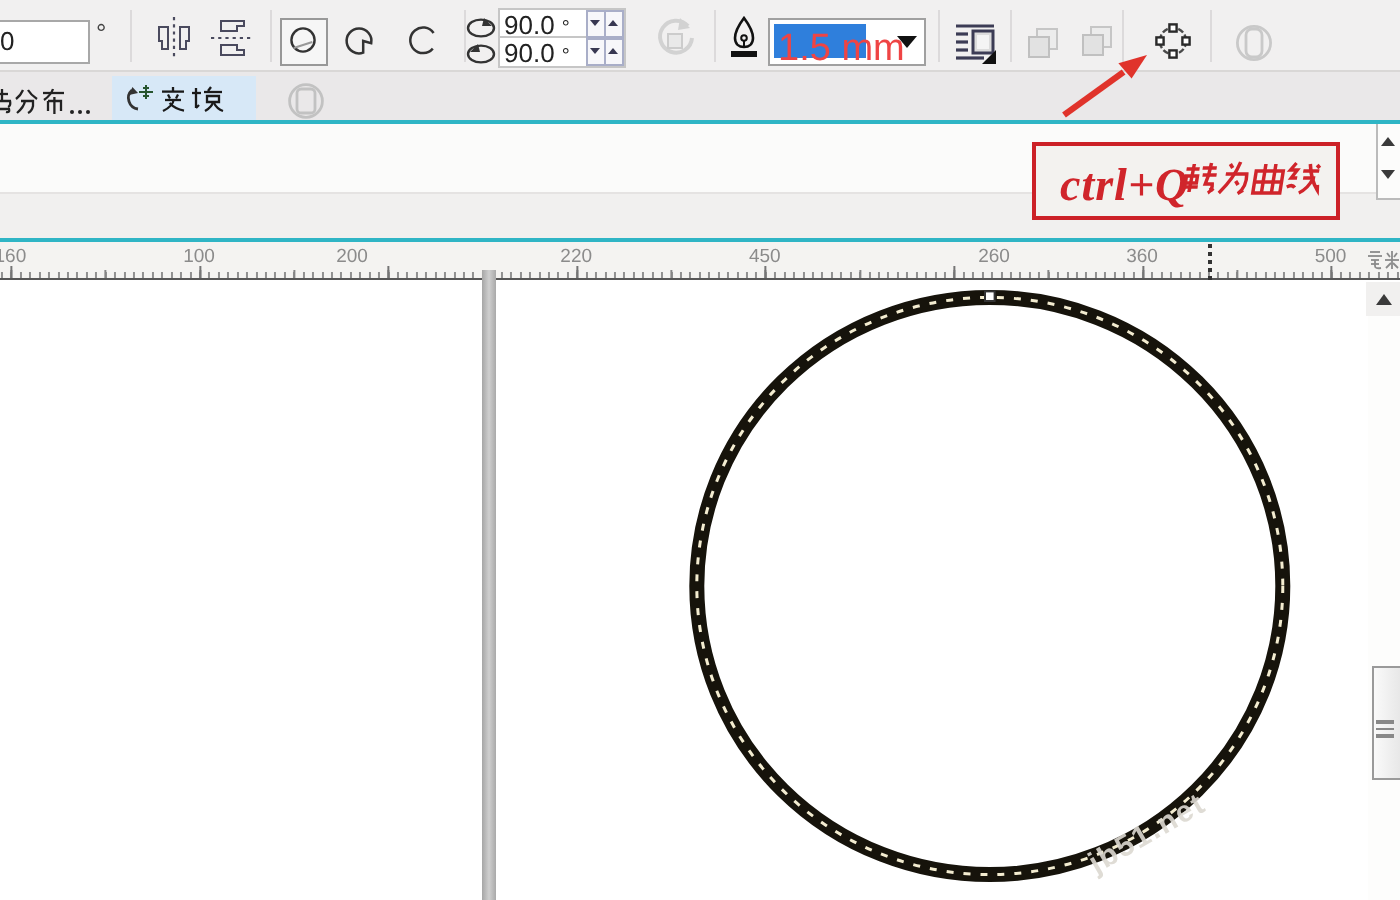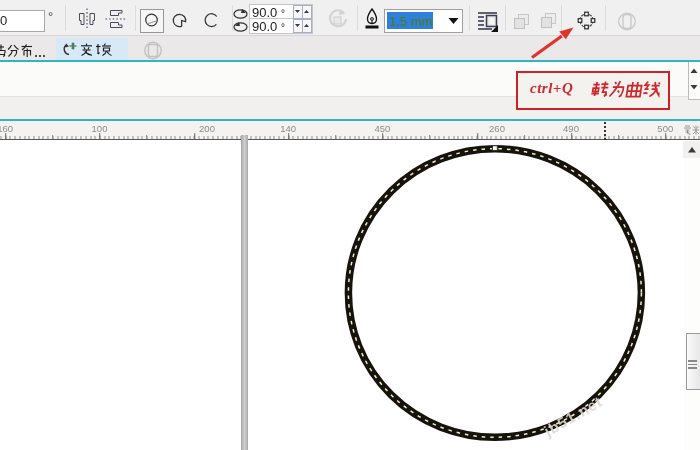--- a/index.html
+++ b/index.html
@@ -87,21 +87,21 @@
 
 <svg class="abs" style="left:364px;top:8px" width="16" height="21" viewBox="0 0 16 21">
  <path d="M8,1 C5,5 3.5,8 3.5,11 C3.5,14 5.5,15.5 8,15.5 C10.5,15.5 12.5,14 12.5,11 C12.5,8 11,5 8,1 Z" fill="none" stroke="#111" stroke-width="1.3"></path>
  <circle cx="8" cy="11" r="1.4" fill="none" stroke="#111" stroke-width="1"></circle>
  <path d="M8,12.4 V15.5" stroke="#111" stroke-width="1"></path>
  <rect x="1.5" y="17.5" width="13" height="3" fill="#111"></rect>
 </svg>
 
 <div class="abs" style="left:384px;top:9px;width:77px;height:22px;background:#fff;border:1px solid #a0a0a0"></div>
 <div class="abs" style="left:387px;top:12px;width:46px;height:17px;background:#2f7fdc"></div>
-<div class="abs" style="left:389px;top:14px;font-size:13px;color:#4d7c0f">1.5 mm</div>
+<div class="abs" style="left:389px;top:14px;font-size:19px;color:#ef4444">1.5 mm</div>
 <svg class="abs" style="left:448px;top:17px" width="11" height="8">
       <path d="M0.5,1 L10.5,1 L5.5,7 Z" fill="#111"></path>
     </svg>
 <div class="sep" style="left:469px"></div>
 
 <svg class="abs" style="left:477px;top:11px" width="21" height="21" viewBox="0 0 21 21">
  <g stroke="#3c3c55" stroke-width="1.6" fill="none">
   <path d="M1,2 H20"></path>
         <path d="M1,6 H7"></path>
         <path d="M1,10 H7"></path>
@@ -217,25 +217,25 @@
     </svg>
 
 <div class="abs" style="left:0;top:119px;width:700px;height:2px;background:#2fb5c5"></div>
 
 <div class="abs" style="left:0;top:121px;width:700px;height:17.5px;background:#f4f3f1"></div>
 <div class="abs" style="left:0;top:136px;width:700px;height:2.5px;background-image:repeating-linear-gradient(to right,#909090 0,#909090 1px,transparent 1px,transparent 4.715px);background-position-x:0.49px"></div>
 <div class="abs" style="left:0;top:134.5px;width:700px;height:4px;background-image:repeating-linear-gradient(to right,#858585 0,#858585 1px,transparent 1px,transparent 47.15px);background-position-x:5.2px"></div>
 <div class="abs" style="left:0;top:132.5px;width:700px;height:6px;background-image:repeating-linear-gradient(to right,#757575 0,#757575 1px,transparent 1px,transparent 94.3px);background-position-x:5.2px"></div>
 <div class="rlb" style="left:-14.8px">160</div>
 <div class="rlb" style="left:79.5px">100</div>
-<div class="rlb" style="left:187px">200</div>
-<div class="rlb" style="left:268.1px">140</div>
+<div class="rlb" style="left:156px">200</div>
+<div class="rlb" style="left:268.1px">220</div>
 <div class="rlb" style="left:362.4px">450</div>
 <div class="rlb" style="left:477px">260</div>
-<div class="rlb" style="left:551px">490</div>
+<div class="rlb" style="left:551px">360</div>
 <div class="rlb" style="left:645.3px">500</div>
 
 <div class="abs" style="left:0;top:138.5px;width:700px;height:1.5px;background:#565656"></div>
 
 <div class="abs" style="left:604px;top:122px;width:1.5px;height:18px;background-image:repeating-linear-gradient(to bottom,#333 0,#333 2px,transparent 2px,transparent 4px)"></div>
 
 <svg class="abs" style="left:683px;top:125px" width="17" height="10" viewBox="0 0 17 10">
  <g stroke="#8b8b8b" stroke-width="0.9" fill="none">
   <path d="M2,1 H7"></path>
         <path d="M1,3 H8"></path>
@@ -256,21 +256,21 @@
 <div class="abs" style="left:241px;top:135px;width:7px;height:315px;background:linear-gradient(to right,#a6a6a6,#cfcfcf 50%,#a9a9a9)"></div>
 
 <svg class="abs" style="left:330px;top:130px" width="345" height="320" viewBox="0 0 345 320">
  <ellipse cx="164.9" cy="163" rx="146.5" ry="144.3" fill="none" stroke="#16130b" stroke-width="7.5"></ellipse>
  <ellipse cx="164.9" cy="163" rx="146.5" ry="144.3" fill="none" stroke="#f3ecd0" stroke-width="1.5" stroke-dasharray="3.5,5"></ellipse>
  <text x="210" y="293" font-size="15" font-weight="bold" fill="rgba(219,216,208,0.9)" transform="rotate(-30 240 285)" font-family="Liberation Sans" letter-spacing="1">jb51.net</text>
  <rect x="162.5" y="15.7" width="4.8" height="4.8" fill="#fff" stroke="#333" stroke-width="1"></rect>
 </svg>
 
 <div class="abs" style="left:516px;top:71px;width:150px;height:35px;background:#f3f2ef;border:2px solid #cc2127"></div>
-<div class="abs" style="left:530px;top:80px;font-family:'Liberation Serif',serif;font-style:italic;font-weight:bold;font-size:15px;letter-spacing:0.5px;color:#d0252b">ctrl+Q</div>
+<div class="abs" style="left:530px;top:80px;font-family:'Liberation Serif',serif;font-style:italic;font-weight:bold;font-size:23px;letter-spacing:0.5px;color:#d0252b">ctrl+Q</div>
 
 <svg class="abs" style="left:590px;top:80px" width="76" height="21" viewBox="0 0 76 21">
  <g stroke="#d0252b" stroke-width="1.75" fill="none" transform="skewX(-9) translate(3.5,0)">
   <g>
    <path d="M0.5,4.5 H7"></path>
           <path d="M4,2 L3.5,16"></path>
           <path d="M1,8 H6.5 V11.5 H1 Z"></path>
           <path d="M0,13.5 H7.5"></path>
    <path d="M8.5,4 H15.5"></path>
           <path d="M9,7.5 H16"></path>

